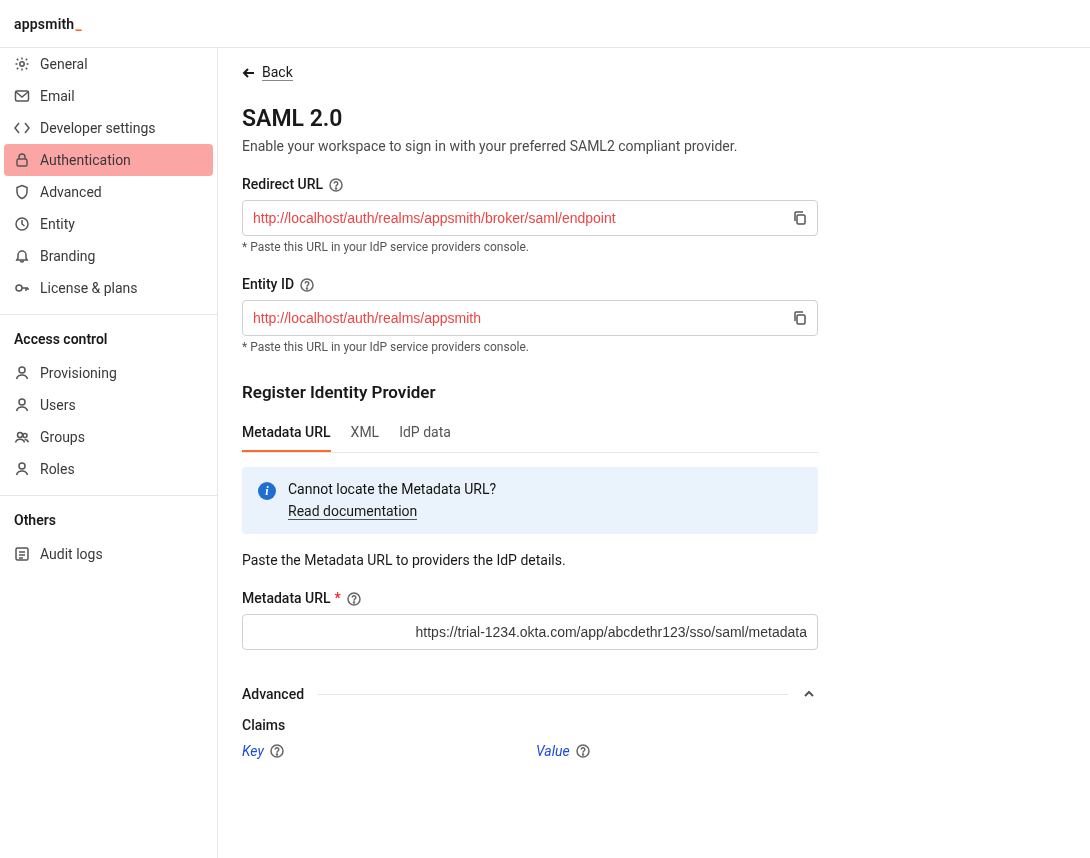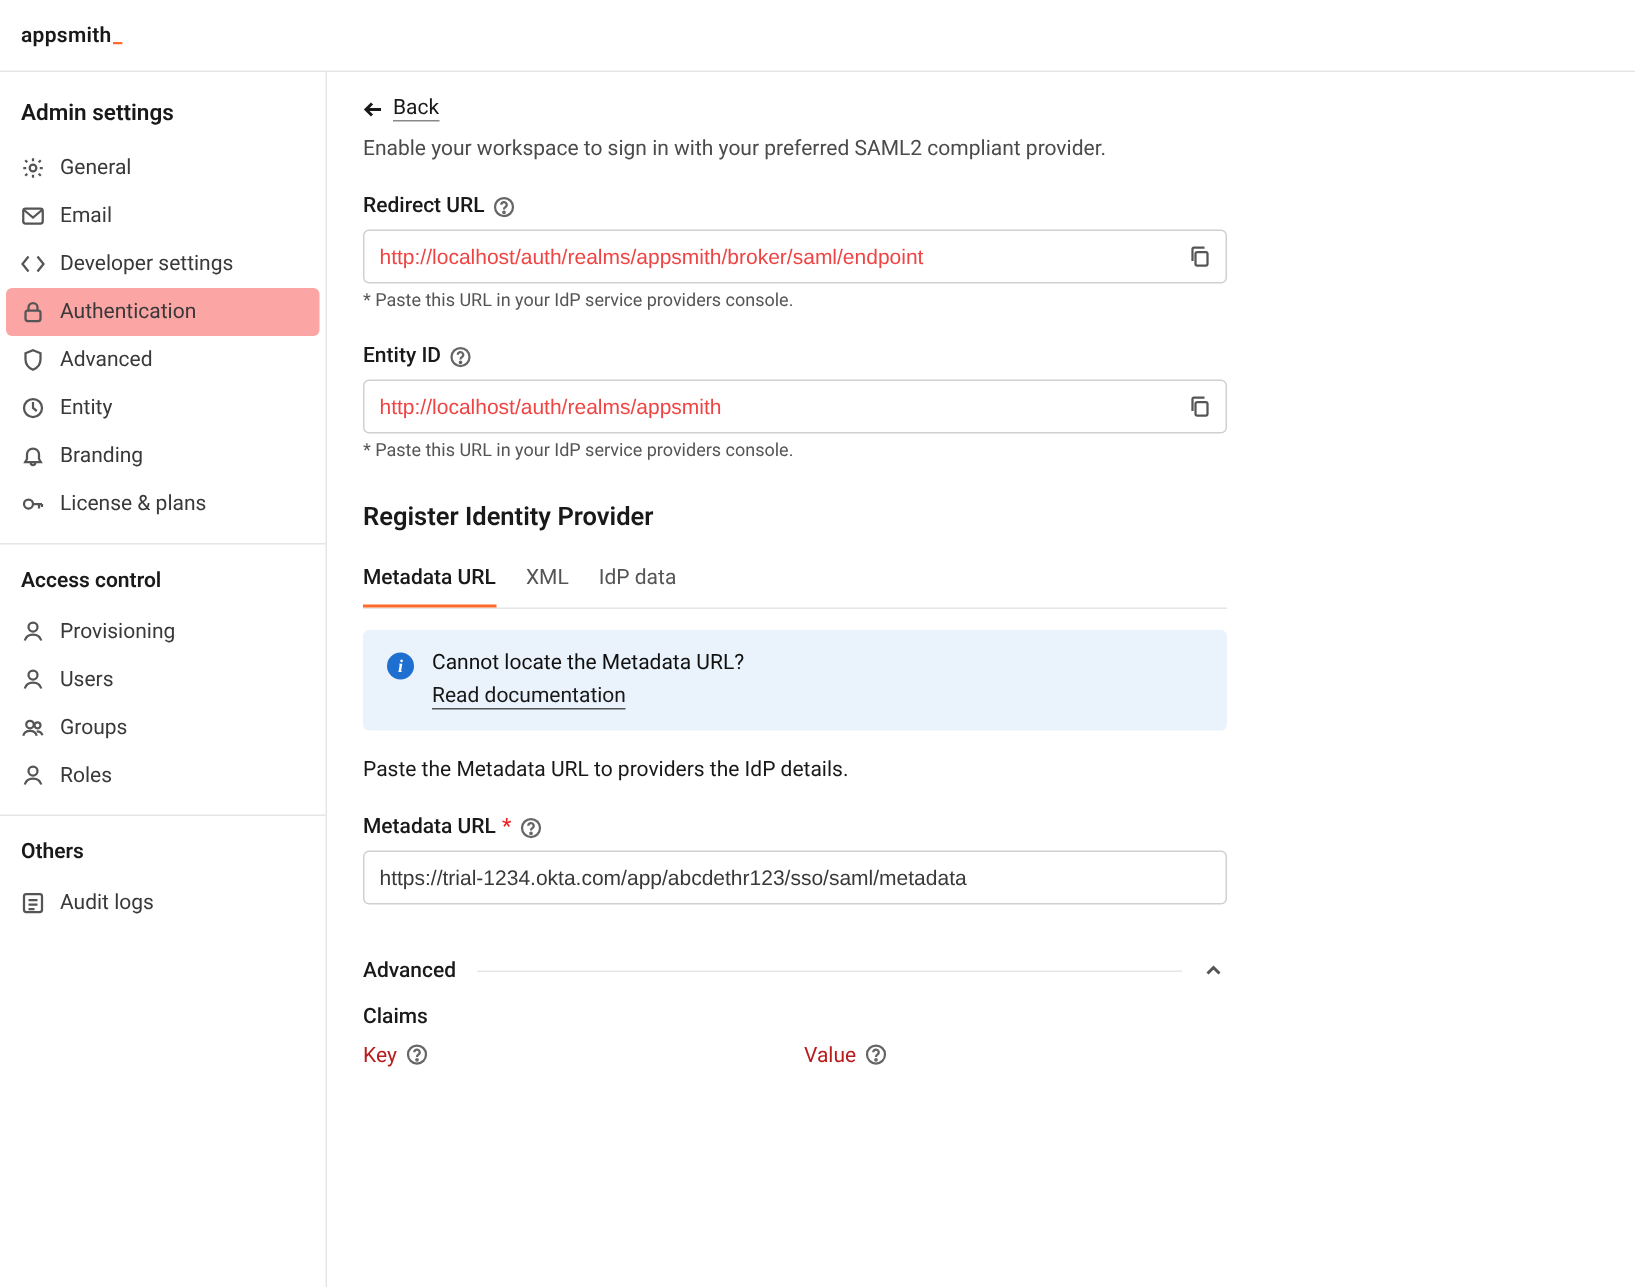--- a/index.html
+++ b/index.html
@@ -46,32 +46,32 @@
   .tab { padding: 8px 0 10px; font-size: 14px; color: #555; cursor: pointer; }
   .tab.active { color: #191919; border-bottom: 2px solid #ff6a2c; font-weight: 500; }
 
   .info-banner { display: flex; gap: 12px; align-items: flex-start; background: #eaf3fb; border-radius: 4px; padding: 14px 16px; margin-top: 14px; max-width: 576px; }
   .info-banner .info-icon { width: 18px; height: 18px; background: #1f6fd0; border-radius: 50%; color: #fff; display: flex; align-items: center; justify-content: center; font-size: 12px; font-weight: 700; flex-shrink: 0; margin-top: 1px; font-family: Georgia, serif; font-style: italic; }
   .info-banner .msg { color: #111; }
   .info-banner .doc-link { margin-top: 6px; border-bottom: 1px solid #555; display: inline-block; cursor: pointer; }
 
   .plain-text { margin-top: 18px; color: #191919; max-width: 576px; }
 
-  .text-input { width: 100%; height: 36px; border: 1px solid #d0d0d0; border-radius: 4px; padding: 0 10px; font-size: 14px; color: #393939; margin-top: 8px; }
+  .text-input { width: 100%; height: 36px; border: 1px solid #d0d0d0; border-radius: 4px; padding: 0 10px; font-size: 14px; color: #393939; margin-top: 8px; text-align: right; }
 
   .adv-header { display: flex; align-items: center; gap: 14px; margin-top: 36px; max-width: 576px; cursor: pointer; }
   .adv-header .line { flex: 1; height: 1px; background: #e6e6e6; }
   .adv-header .chev { width: 16px; height: 16px; display:flex; align-items:center; }
   .adv-header .chev svg { width: 14px; height: 14px; stroke: #555; fill: none; stroke-width: 2; }
   .adv-header .title { font-weight: 500; }
 
   .claims-title { font-weight: 500; margin-top: 15px; }
 
   .claims-row-header { display: flex; gap: 12px; max-width: 576px; margin-top: 10px; }
-  .claims-row-header .col { flex: 1; display: flex; align-items: flex-start; gap: 6px; font-size: 14px; color: #b91c1c; }
+  .claims-row-header .col { flex: 1; display: flex; align-items: center; gap: 6px; font-size: 14px; color: #1d4ed8; font-style: italic; }
 </style>
 </head>
 <body>
 
 <svg width="0" height="0" style="position:absolute">
   <defs>
     <g id="i-gear">
         <circle cx="8" cy="8" r="2.2"></circle>
         <path d="M8 1.5v2M8 12.5v2M2.8 2.8l1.4 1.4M11.8 11.8l1.4 1.4M1.5 8h2M12.5 8h2M2.8 13.2l1.4-1.4M11.8 4.2l1.4-1.4"></path>
       </g>
@@ -137,21 +137,20 @@
 
 <div class="topbar">
   <div class="logo">
     <span>appsmith</span>
       <span class="cursor">_</span>
   </div>
 </div>
 
 <div class="layout">
   <aside class="sidebar">
-    <h2>Admin settings</h2>
 
     <div>
       <div class="nav-item">
           <span class="icon">
             <svg viewBox="0 0 16 16">
               <use href="#i-gear"></use>
             </svg>
           </span>
           <span>General</span>
         </div>
@@ -265,20 +264,21 @@
   </aside>
 
   <main class="main">
     <div class="back-link">
       <svg viewBox="0 0 14 14">
           <use href="#i-arrowleft"></use>
         </svg>
       <span>Back</span>
     </div>
 
+    <h1 class="page-title">SAML 2.0</h1>
     <p class="page-sub">Enable your workspace to sign in with your preferred SAML2 compliant provider.</p>
 
     
     <div class="field-block">
       <div class="field-label">
         <span>Redirect URL</span>
         <span class="help-icon">
             <svg viewBox="0 0 14 14">
               <use href="#i-help"></use>
             </svg>

